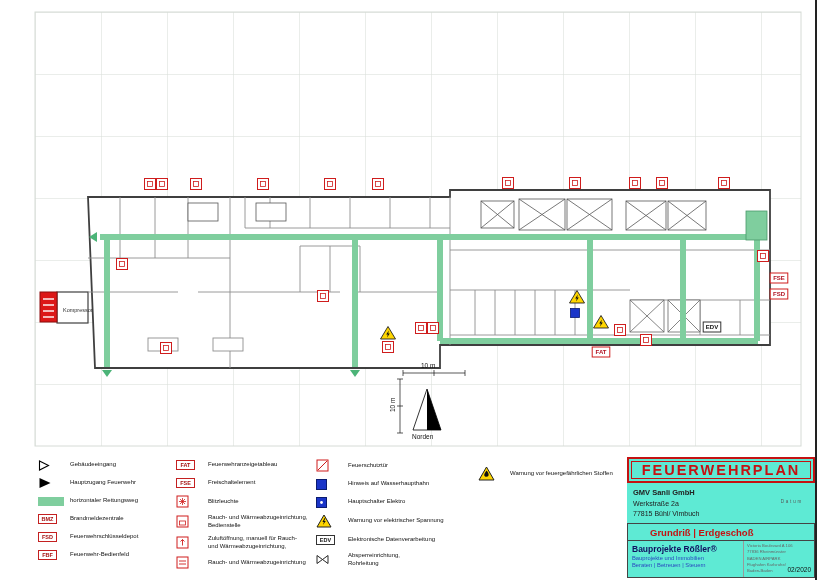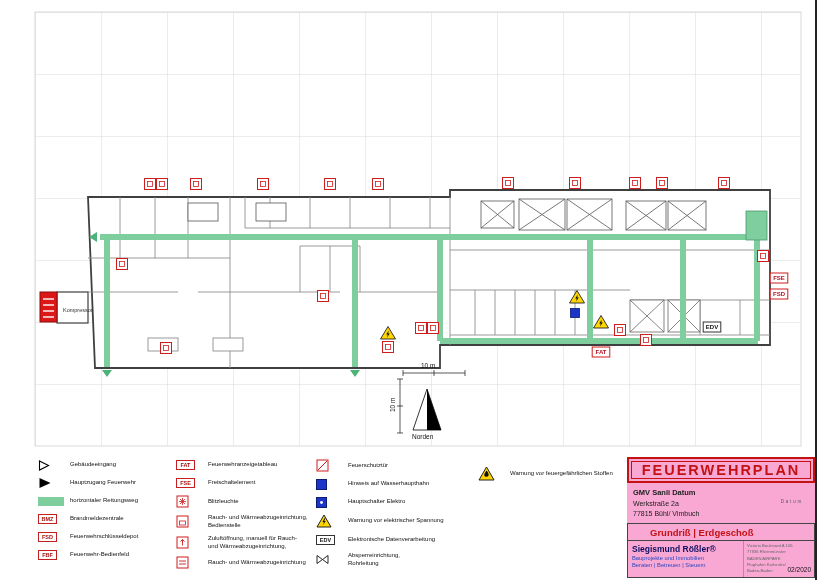--- a/index.html
+++ b/index.html
@@ -16,21 +16,21 @@
   #lc4{left:478px;top:466px;width:175px;}
   .lrow{display:flex;align-items:center;gap:5px;margin-bottom:6px;min-height:12px;}
   .ic{flex:0 0 27px;display:flex;justify-content:flex-start;align-items:center;}
   .lbl{font-size:6px;color:#111;line-height:1.25;white-space:pre-line;}
   .sym{border:1px solid #c42020;color:#a51010;background:#fff;font-size:5.5px;font-weight:bold;
        padding:1px 2px;min-width:13px;text-align:center;display:inline-block;}
   .symk{border-color:#333;color:#111;}
   .route-swatch{width:26px;height:9px;background:#7fce9e;}
 
   
-  .titleblock{position:absolute;left:627px;top:457px;width:188px;background:#f9a8d4;}
+  .titleblock{position:absolute;left:627px;top:457px;width:188px;background:#5eead4;}
   .tb-header{height:22px;border:2px solid #c41212;outline:1px solid #c41212;outline-offset:-5px;
              display:flex;align-items:center;justify-content:center;color:#c41212;font-weight:bold;
              font-size:14.5px;letter-spacing:2px;white-space:nowrap;}
   .tb-company{position:relative;padding:5px 6px 3px;height:32px;font-size:7px;color:#222;line-height:1.45;}
   .tb-company .co{font-weight:bold;font-size:7.5px;}
   .tb-datum{position:absolute;right:12px;top:16px;font-size:4.5px;letter-spacing:1.8px;color:#555;}
   .tb-plantype{border:1px solid #444;height:16px;display:flex;align-items:center;padding-left:22px;
                color:#c41212;font-weight:bold;font-size:9.5px;}
   .tb-author{border:1px solid #444;border-top:none;display:flex;height:36px;}
   .tb-author-left{flex:1;padding:3px 4px 2px;}
@@ -417,28 +417,28 @@
     </div>
   </div>
 
   
   <div class="titleblock">
     <div class="tb-header">
       <span>FEUERWEHRPLAN</span>
     </div>
     <div class="tb-company">
       <div class="tb-datum">Datum</div>
-      <div class="co">GMV Sanli Datum</div>
+      <div class="co">GMV Sanli GmbH</div>
       <div>Werkstraße 2a</div>
       <div>77815 Bühl/ Vimbuch</div>
     </div>
     <div class="tb-plantype">Grundriß | Erdgeschoß</div>
     <div class="tb-author">
       <div class="tb-author-left">
-        <div class="name">Siegismund Rößler®</div>
+        <div class="name">Bauprojekte Rößler®</div>
         <div class="sub">Bauprojekte und Immobilien</div>
         <div class="sub">Beraten | Betreuen | Steuern</div>
       </div>
       <div class="tb-author-right">
         <div>Victoria Boulevard A 106</div>
         <div>77836 Rheinmünster</div>
         <div>BADEN AIRPARK</div>
         <div>Flughafen Karlsruhe/</div>
         <div>Baden-Baden</div>
         <div class="date">02/2020</div>

